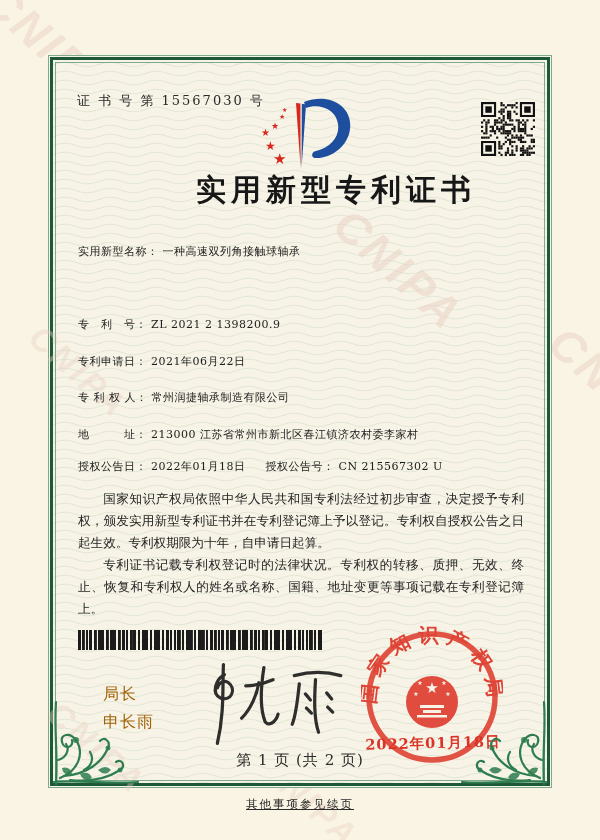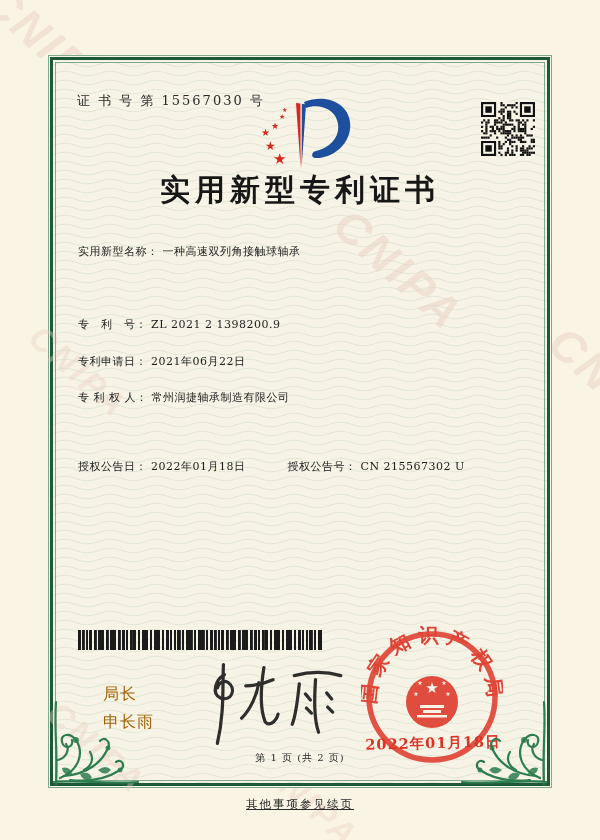--- a/index.html
+++ b/index.html
@@ -14,40 +14,40 @@
     background:#f7f3e6;border:3px solid #1d5838;
     box-shadow:0 0 0 1px #f8f4e6,0 0 0 2px #7fa98d;z-index:2;}
   .frame::before{content:'';position:absolute;inset:2px;border:1px solid #7fa98d;pointer-events:none;z-index:3;}
   .guilloche{position:absolute;inset:0;width:100%;height:100%;opacity:.55;z-index:0;}
   .inner-wm{position:absolute;z-index:1;}
   .content{position:absolute;inset:0;z-index:2;}
   .cert-no{position:absolute;left:24px;top:32px;font-size:13px;letter-spacing:2px;color:#2a2a2a;}
   .logo{position:absolute;left:198px;top:24px;width:112px;height:102px;}
   .qr{position:absolute;left:428px;top:42px;width:54px;height:54px;}
   .title{position:absolute;left:0;top:110px;width:100%;text-align:center;
-    font-size:30px;font-weight:700;letter-spacing:5px;color:#171717;margin:0;}
+    font-size:30px;font-weight:700;letter-spacing:5px;color:#171717;margin:0;padding-left:36px;}
   .frow{position:absolute;left:25px;width:450px;font-size:11px;color:#1c1c1c;white-space:nowrap;}
   .frow .lab{letter-spacing:.5px;}
   .frow .val{margin-left:4px;letter-spacing:.5px;}
-  .grantcol2{margin-left:42px;}
+  .grantcol2{margin-left:20px;}
   .paras{position:absolute;left:25px;top:428px;width:446px;font-size:12.6px;
     line-height:22px;color:#242424;text-align:justify;}
   .paras p{margin:0;text-indent:2em;}
   .barcode{position:absolute;left:25px;top:570px;width:244px;height:20px;
     background:
       repeating-linear-gradient(90deg,#1b1b1b 0 2px,rgba(0,0,0,0) 2px 4px),
       repeating-linear-gradient(90deg,#1b1b1b 0 3px,rgba(0,0,0,0) 3px 11px),
       repeating-linear-gradient(90deg,#333 0 1px,rgba(0,0,0,0) 1px 6px);}
   .director{position:absolute;left:50px;top:620px;font-size:16px;color:#a16207;line-height:28px;letter-spacing:1px;}
   .signature{position:absolute;left:133px;top:598px;width:172px;height:92px;}
   .seal{position:absolute;left:308px;top:566px;width:142px;height:142px;mix-blend-mode:multiply;opacity:.93;}
   .seal-date{position:absolute;left:300px;top:674px;width:160px;text-align:center;
     font-size:14.5px;font-weight:700;color:#da3427;letter-spacing:1px;transform:rotate(-1.5deg);}
   .page-info{position:absolute;left:0;top:691px;width:100%;text-align:center;
-    font-size:10px;color:#2a2a2a;letter-spacing:1px;}
+    font-size:15px;color:#2a2a2a;letter-spacing:1px;}
   .flourish{position:absolute;width:92px;height:86px;bottom:-3px;z-index:4;}
   .flourish.left{left:-3px;}
   .flourish.right{right:-3px;transform:scaleX(-1);}
   .continuation{position:absolute;left:0;top:797px;width:100%;text-align:center;
     font-size:11.5px;color:#2a2a2a;letter-spacing:2px;z-index:2;text-decoration:underline;}
 </style>
 </head>
 <body>
 
 <div class="page">
@@ -306,24 +306,31 @@
       </div>
       <div class="frow" style="top:257px;">
         <span class="lab">专　利　号：</span><span class="val">ZL 2021 2 1398200.9</span>
       </div>
       <div class="frow" style="top:294px;">
         <span class="lab">专利申请日：</span><span class="val">2021年06月22日</span>
       </div>
       <div class="frow" style="top:330px;">
         <span class="lab">专 利 权 人：</span><span class="val">常州润捷轴承制造有限公司</span>
       </div>
+      <div class="frow" style="top:367px;">
+        <span class="lab">地　　　址：</span><span class="val">213000 江苏省常州市新北区春江镇济农村委李家村</span>
+      </div>
       <div class="frow" style="top:399px;">
         <span class="lab">授权公告日：</span><span class="val">2022年01月18日</span><span class="lab grantcol2">授权公告号：</span><span class="val">CN 215567302 U</span>
       </div>
 
+      <div class="paras">
+        <p>国家知识产权局依照中华人民共和国专利法经过初步审查，决定授予专利权，颁发实用新型专利证书并在专利登记簿上予以登记。专利权自授权公告之日起生效。专利权期限为十年，自申请日起算。</p>
+        <p>专利证书记载专利权登记时的法律状况。专利权的转移、质押、无效、终止、恢复和专利权人的姓名或名称、国籍、地址变更等事项记载在专利登记簿上。</p>
+      </div>
 
       <div class="barcode"></div>
 
       <div class="director">
         <div>局长</div>
         <div>申长雨</div>
       </div>
 
       <svg class="signature" viewBox="0 0 170 90" xmlns="http://www.w3.org/2000/svg">
         <g fill="none" stroke="#191919" stroke-width="3.2" stroke-linecap="round" opacity=".9">

